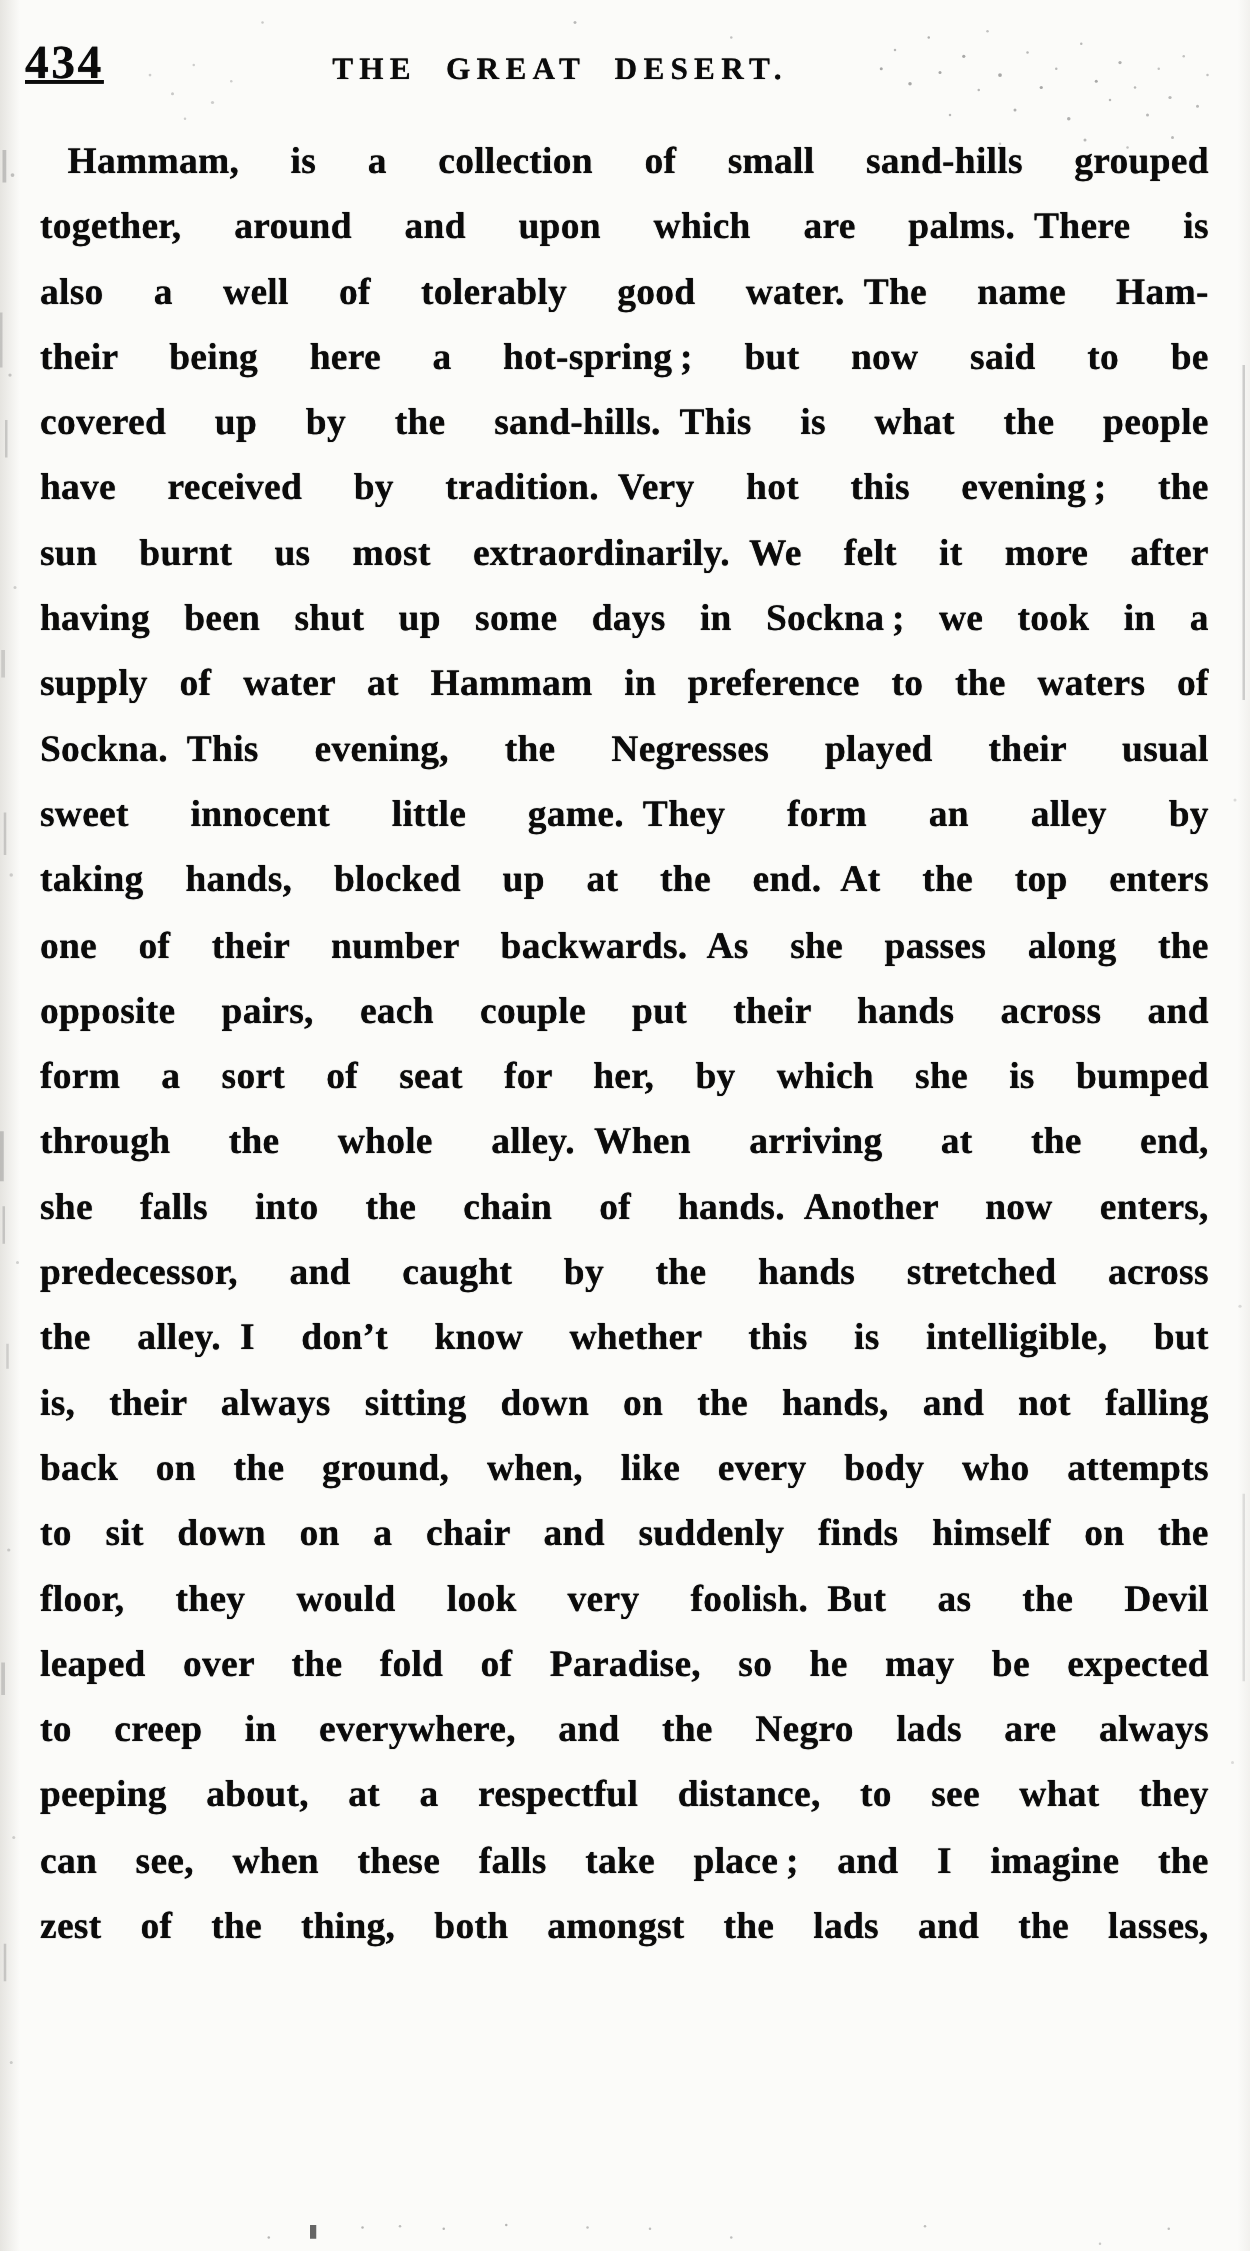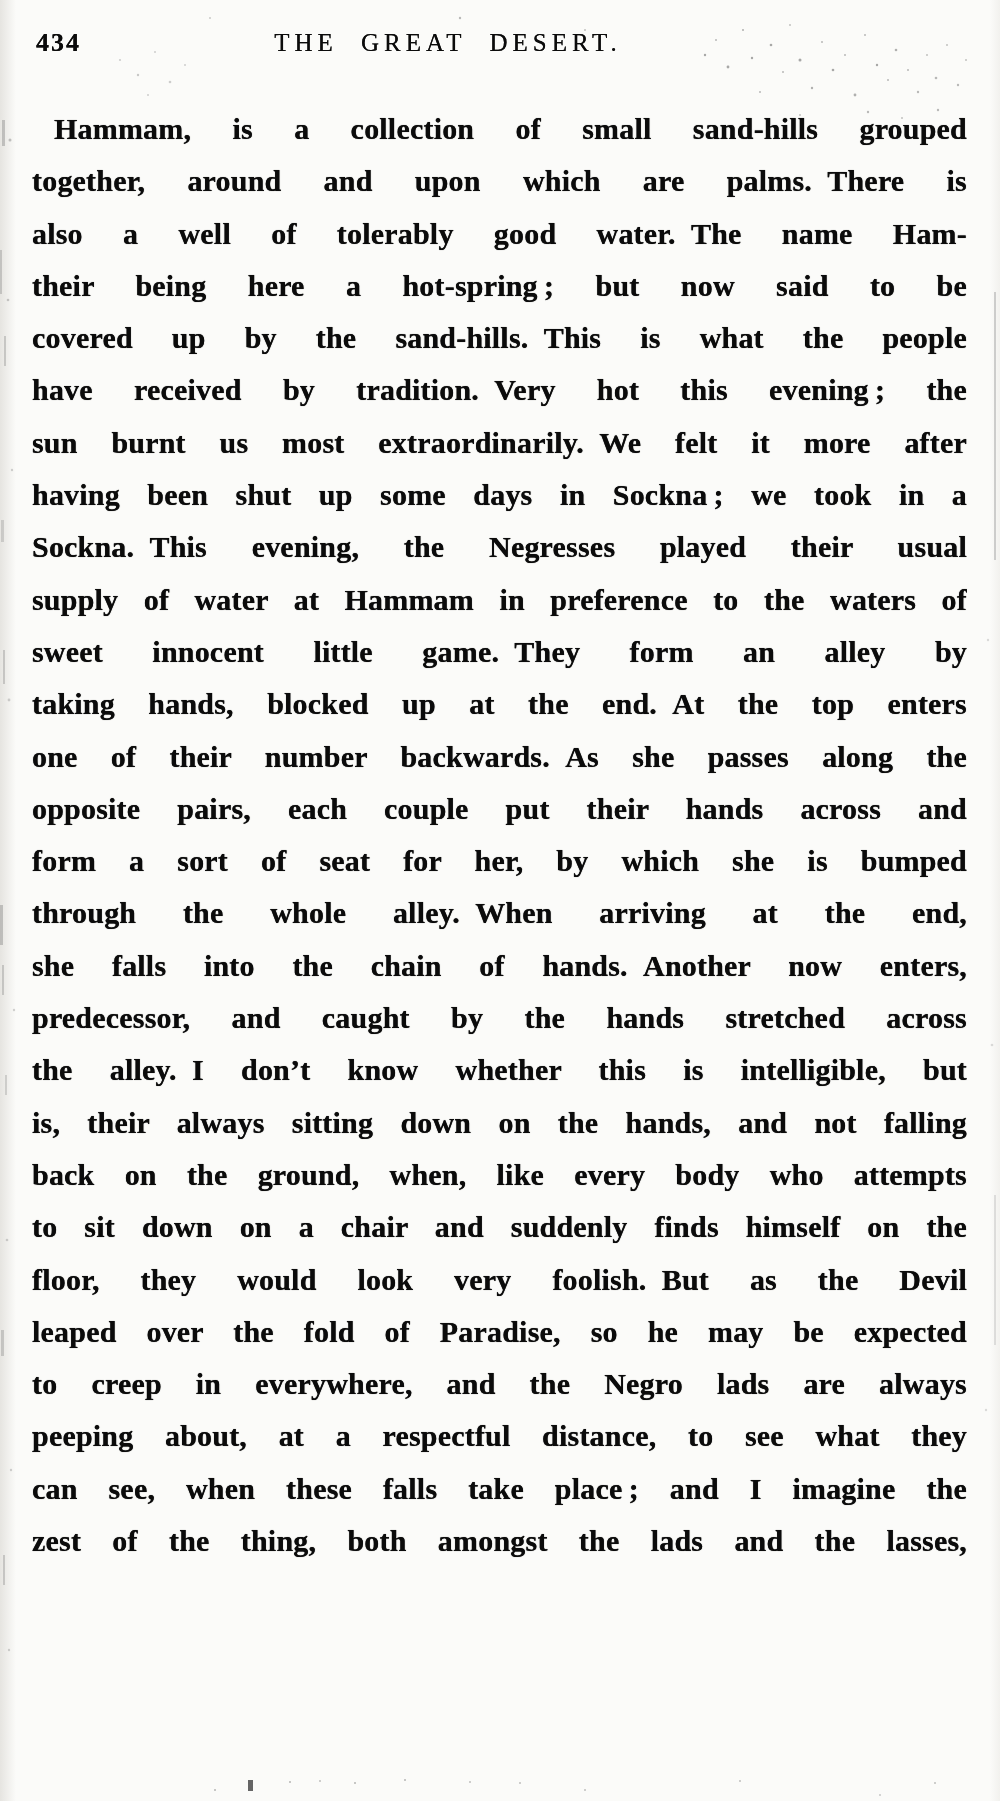--- a/index.html
+++ b/index.html
@@ -19,35 +19,36 @@
       linear-gradient(270deg, rgba(200,196,188,0.18) 0px, rgba(200,196,188,0) 10px),
       #fbfbf9;
   }
   .noise {
     position: absolute;
     inset: 0;
     pointer-events: none;
   }
   .page-num {
     position: absolute;
-    left: 36px;
+    left: 20px;
     top: 28px;
-    font-size: 26px;
+    font-size: 38px;
     font-weight: 700;
     letter-spacing: 2px;
     text-shadow: 0 0 0.6px rgba(0,0,0,0.85);
+    text-decoration: underline;
   }
   .running-head {
     position: absolute;
     left: 0;
-    top: 29px;
+    top: 42px;
     width: 896px;
     text-align: center;
     font-size: 25px;
-    font-weight: 400;
+    font-weight: 700;
     letter-spacing: 5px;
     word-spacing: 12px;
     text-shadow: 0 0 0.6px rgba(0,0,0,0.85);
   }
   .body-text {
     position: absolute;
     left: 32px;
     top: 103px;
     width: 935px;
   }
@@ -170,22 +171,22 @@
 
   <div class="body-text">
     <div class="line indent">Hammam, is a collection of small sand-hills grouped</div>
     <div class="line">together, around and upon which are palms. There is</div>
     <div class="line">also a well of tolerably good water. The name Ham-</div>
     <div class="line">their being here a hot-spring ; but now said to be</div>
     <div class="line">covered up by the sand-hills. This is what the people</div>
     <div class="line">have received by tradition. Very hot this evening ; the</div>
     <div class="line">sun burnt us most extraordinarily. We felt it more after</div>
     <div class="line">having been shut up some days in Sockna ; we took in a</div>
+    <div class="line">supply of water at Hammam in preference to the waters of</div>
     <div class="line">Sockna. This evening, the Negresses played their usual</div>
-    <div class="line">supply of water at Hammam in preference to the waters of</div>
     <div class="line">sweet innocent little game. They form an alley by</div>
     <div class="line">taking hands, blocked up at the end. At the top enters</div>
     <div class="line">one of their number backwards. As she passes along the</div>
     <div class="line">opposite pairs, each couple put their hands across and</div>
     <div class="line">form a sort of seat for her, by which she is bumped</div>
     <div class="line">through the whole alley. When arriving at the end,</div>
     <div class="line">she falls into the chain of hands. Another now enters,</div>
     <div class="line">predecessor, and caught by the hands stretched across</div>
     <div class="line">the alley. I don’t know whether this is intelligible, but</div>
     <div class="line">is, their always sitting down on the hands, and not falling</div>

